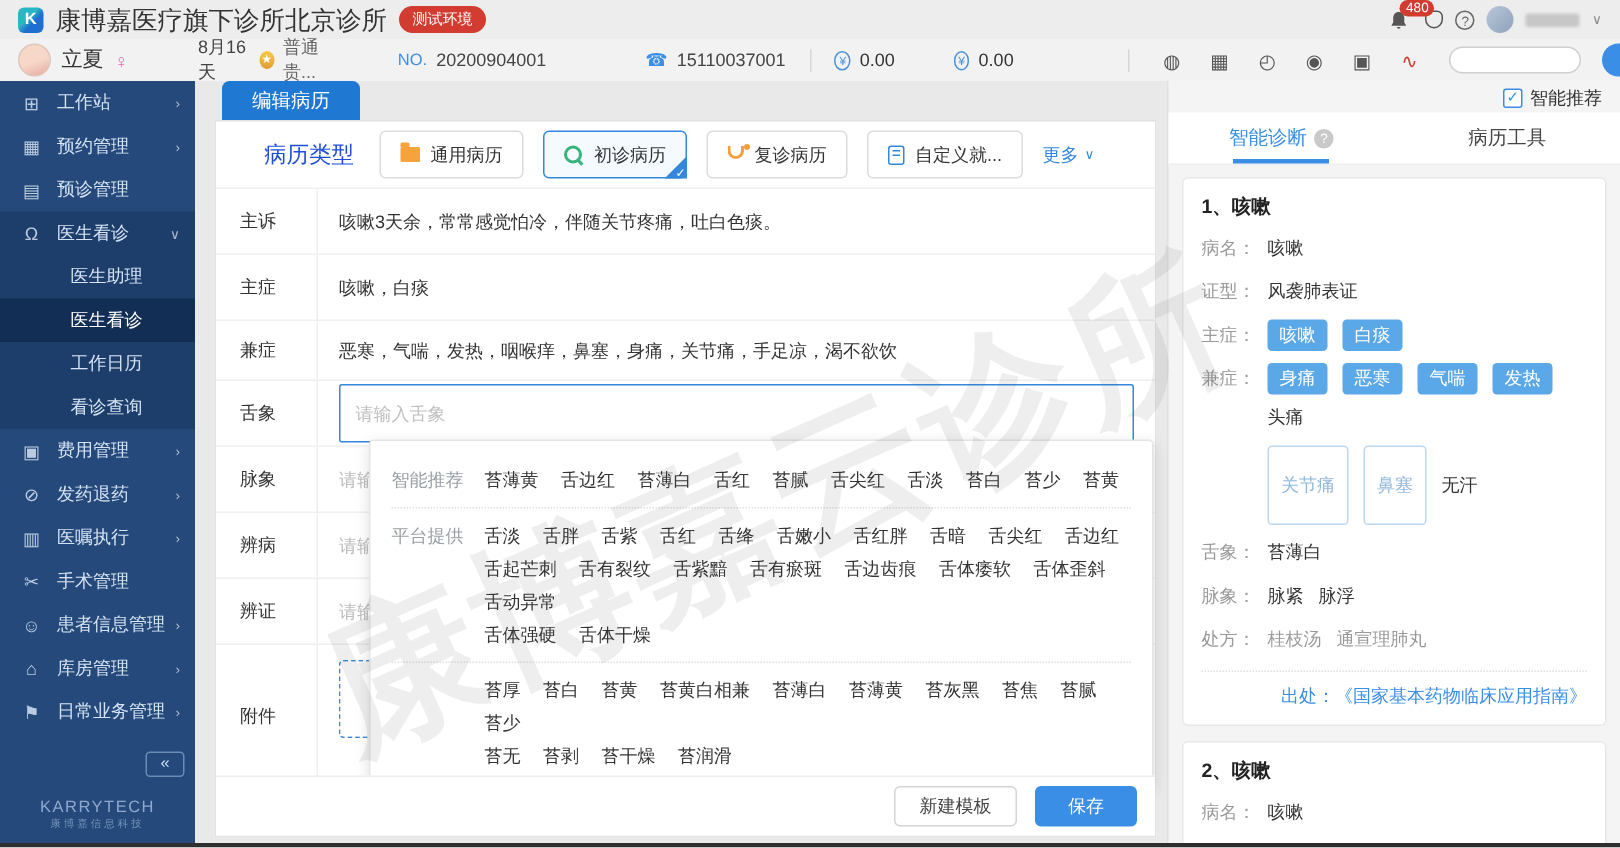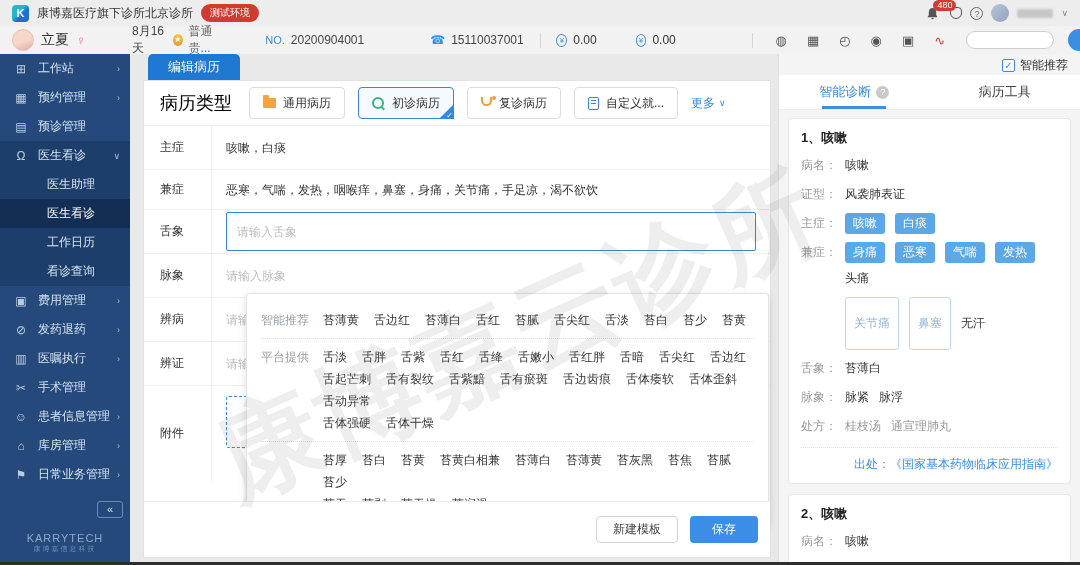--- a/index.html
+++ b/index.html
@@ -2,21 +2,21 @@
 <html><head>
 <meta charset="utf-8">
 <style>
   * { margin:0; padding:0; box-sizing:border-box; }
   body { font-family:"Liberation Sans", sans-serif; background:#d8d8d8; }
   .screen { position:relative; width:1080px; height:565px; background:#e6e6e6; overflow:hidden; font-size:12px; color:#333; }
 
   
   .bar1 { position:absolute; top:0; left:0; right:0; height:26px; background:#ededed; display:flex; align-items:center; padding:0 12px; gap:8px; }
   .applogo { width:17px; height:17px; border-radius:4px; background:linear-gradient(135deg,#29b6c5 40%,#1f6fd0 60%); color:#fff; font-size:11px; font-weight:bold; text-align:center; line-height:17px; }
-  .apptitle { font-size:12px; color:#333; }
+  .apptitle { font-size:17px; color:#333; }
   .envbadge { background:#d23c30; color:#fff; font-size:10px; border-radius:9px; padding:2px 9px; }
   .sp { flex:1; }
   .bellwrap { position:relative; width:18px; height:18px; }
   .bell { width:13px; height:13px; margin:3px 0 0 2px; fill:#555; }
   .notif { position:absolute; top:-4px; left:9px; background:#d23c30; color:#fff; font-size:9px; border-radius:8px; padding:0 4px; line-height:11px; }
   .supico { width:12px; height:12px; border:1.5px solid #555; border-radius:4px 4px 6px 6px; }
   .helpico { width:13px; height:13px; border:1.2px solid #666; border-radius:50%; color:#666; font-size:9px; text-align:center; line-height:12px; }
   .uavatar { width:18px; height:18px; border-radius:50%; background:linear-gradient(135deg,#b8c6d8,#8fa3bd); }
   .uname { width:36px; height:9px; background:#c7c7c7; border-radius:2px; filter:blur(1px); }
   .chev { color:#888; font-size:9px; }
@@ -50,21 +50,21 @@
   .collapse { position:absolute; bottom:44px; right:7px; width:26px; height:17px; border:1px solid #6c8cb5; border-radius:3px; color:#cfe0f5; font-size:11px; text-align:center; line-height:15px; cursor:pointer; }
   .brand { position:absolute; bottom:8px; left:0; right:0; text-align:center; color:#8fa9cd; }
   .brand .bk { font-size:11px; letter-spacing:1px; }
   .brand .bs { font-size:7px; color:#7591b8; letter-spacing:2px; }
 
   
   .main { position:absolute; left:130px; top:54px; width:648px; bottom:3px; background:#e9e9e9; }
   .edittab { position:absolute; top:0; left:18px; height:26px; background:#1f79d3; color:#fff; font-size:13px; line-height:26px; padding:0 20px; border-radius:5px 5px 0 0; cursor:pointer; }
   .panel { position:absolute; top:26px; left:13px; width:628px; bottom:4px; background:#fff; border:1px solid #e2e2e2; }
   .typerow { height:44px; display:flex; align-items:center; padding:0 16px; gap:13px; }
-  .typelabel { font-size:18px; color:#000000; margin-right:4px; }
+  .typelabel { font-size:15px; color:#1d4ed8; margin-right:4px;margin-left:16px; }
   .tbtn { position:relative; height:32px; display:flex; align-items:center; gap:7px; padding:0 13px; border:1px solid #dcdcdc; border-radius:4px; background:#fff; font-size:12px; cursor:pointer; }
   .tbtn.sel { border-color:#3388dd; background:#f4faff; }
   .tri { position:absolute; right:-1px; bottom:-1px; width:0; height:0; border-left:15px solid transparent; border-bottom:15px solid #3388dd; }
   .tricheck { position:absolute; right:0; bottom:-2px; color:#fff; font-size:8px; }
   .morelink { color:#3388dd; cursor:pointer; display:flex; gap:4px; align-items:center; }
   .morelink .arr { font-size:9px; }
   .i-folder { width:13px; height:10px; background:#f5a33b; border-radius:1px; position:relative; }
   .i-folder:before { content:""; position:absolute; top:-3px; left:0; width:6px; height:3px; background:#f5a33b; border-radius:1px 1px 0 0; }
   .i-mag { width:13px; height:13px; position:relative; }
   .i-mag:before { content:""; position:absolute; top:0; left:0; width:8px; height:8px; border:2px solid #35b57a; border-radius:50%; }
@@ -83,21 +83,21 @@
   .upload { width:52px; height:52px; margin:10px 0 10px 14px; border:1px dashed #3388dd; border-radius:3px; color:#3388dd; font-size:24px; display:flex; align-items:center; justify-content:center; cursor:pointer; }
 
   .dropdown { position:absolute; left:102px; top:212px; right:1px; height:232px; background:#fff; border:1px solid #e4e4e4; border-radius:3px; box-shadow:0 3px 10px rgba(0,0,0,.13); padding:8px 14px; z-index:5; overflow:hidden; }
   .dsec { display:flex; padding:7px 0; }
   .dsec + .dsec { border-top:1px dotted #e0e0e0; }
   .dlabel { width:62px; color:#9aa0a6; flex-shrink:0; line-height:22px; }
   .dcol { flex:1; }
   .dline { display:flex; flex-wrap:wrap; gap:0 15px; line-height:22px; }
   .ditem { color:#333; cursor:pointer; white-space:nowrap; }
 
-  .pfooter { position:absolute; bottom:0; left:0; right:0; height:56px; border-top:1px solid #ececec; background:#fff; display:flex; align-items:center; justify-content:flex-end; gap:12px; padding-right:12px; z-index:6; }
+  .pfooter { position:absolute; bottom:0; left:0; right:0; height:40px; border-top:1px solid #ececec; background:#fff; display:flex; align-items:center; justify-content:flex-end; gap:12px; padding-right:12px; z-index:6; }
   .btn-ghost { height:27px; padding:0 16px; border:1px solid #d4d4d4; border-radius:4px; background:#fff; color:#444; font-size:12px; font-family:inherit; cursor:pointer; }
   .btn-primary { height:27px; padding:0 22px; border:none; border-radius:4px; background:#3a8ee6; color:#fff; font-size:12px; font-family:inherit; cursor:pointer; }
 
   .watermark { position:absolute; left:60px; top:190px; width:760px; font-size:104px; font-weight:bold; color:rgba(90,90,90,.10); transform:rotate(-24deg); white-space:nowrap; letter-spacing:4px; z-index:8; pointer-events:none; }
 
   
   .rpanel { position:absolute; left:778px; top:54px; width:302px; bottom:3px; background:#f4f4f4; border-left:1px solid #e0e0e0; }
   .toggle { position:absolute; top:3px; right:12px; display:flex; align-items:center; gap:5px; background:transparent; }
   .cbox { width:13px; height:13px; border:1px solid #3a8ee6; border-radius:2px; color:#3a8ee6; font-size:10px; text-align:center; line-height:12px; background:#fff; }
   .rtabs { position:absolute; top:21px; left:0; right:0; height:35px; background:#fff; display:flex; border-bottom:1px solid #eee; }
@@ -272,20 +272,24 @@
         <div class="tbtn">
             <span class="i-doc"></span>
             <span>自定义就...</span>
           </div>
         <span class="morelink">
             <span>更多</span>
             <span class="arr">∨</span>
           </span>
       </div>
 
+      <div class="frow" style="min-height:44px">
+        <div class="flabel">主诉</div>
+        <div class="fval">咳嗽3天余，常常感觉怕冷，伴随关节疼痛，吐白色痰。</div>
+      </div>
       <div class="frow" style="min-height:44px">
         <div class="flabel">主症</div>
         <div class="fval">咳嗽，白痰</div>
       </div>
       <div class="frow" style="min-height:40px">
         <div class="flabel">兼症</div>
         <div class="fval">恶寒，气喘，发热，咽喉痒，鼻塞，身痛，关节痛，手足凉，渴不欲饮</div>
       </div>
       <div class="frow" style="min-height:44px">
         <div class="flabel">舌象</div>

